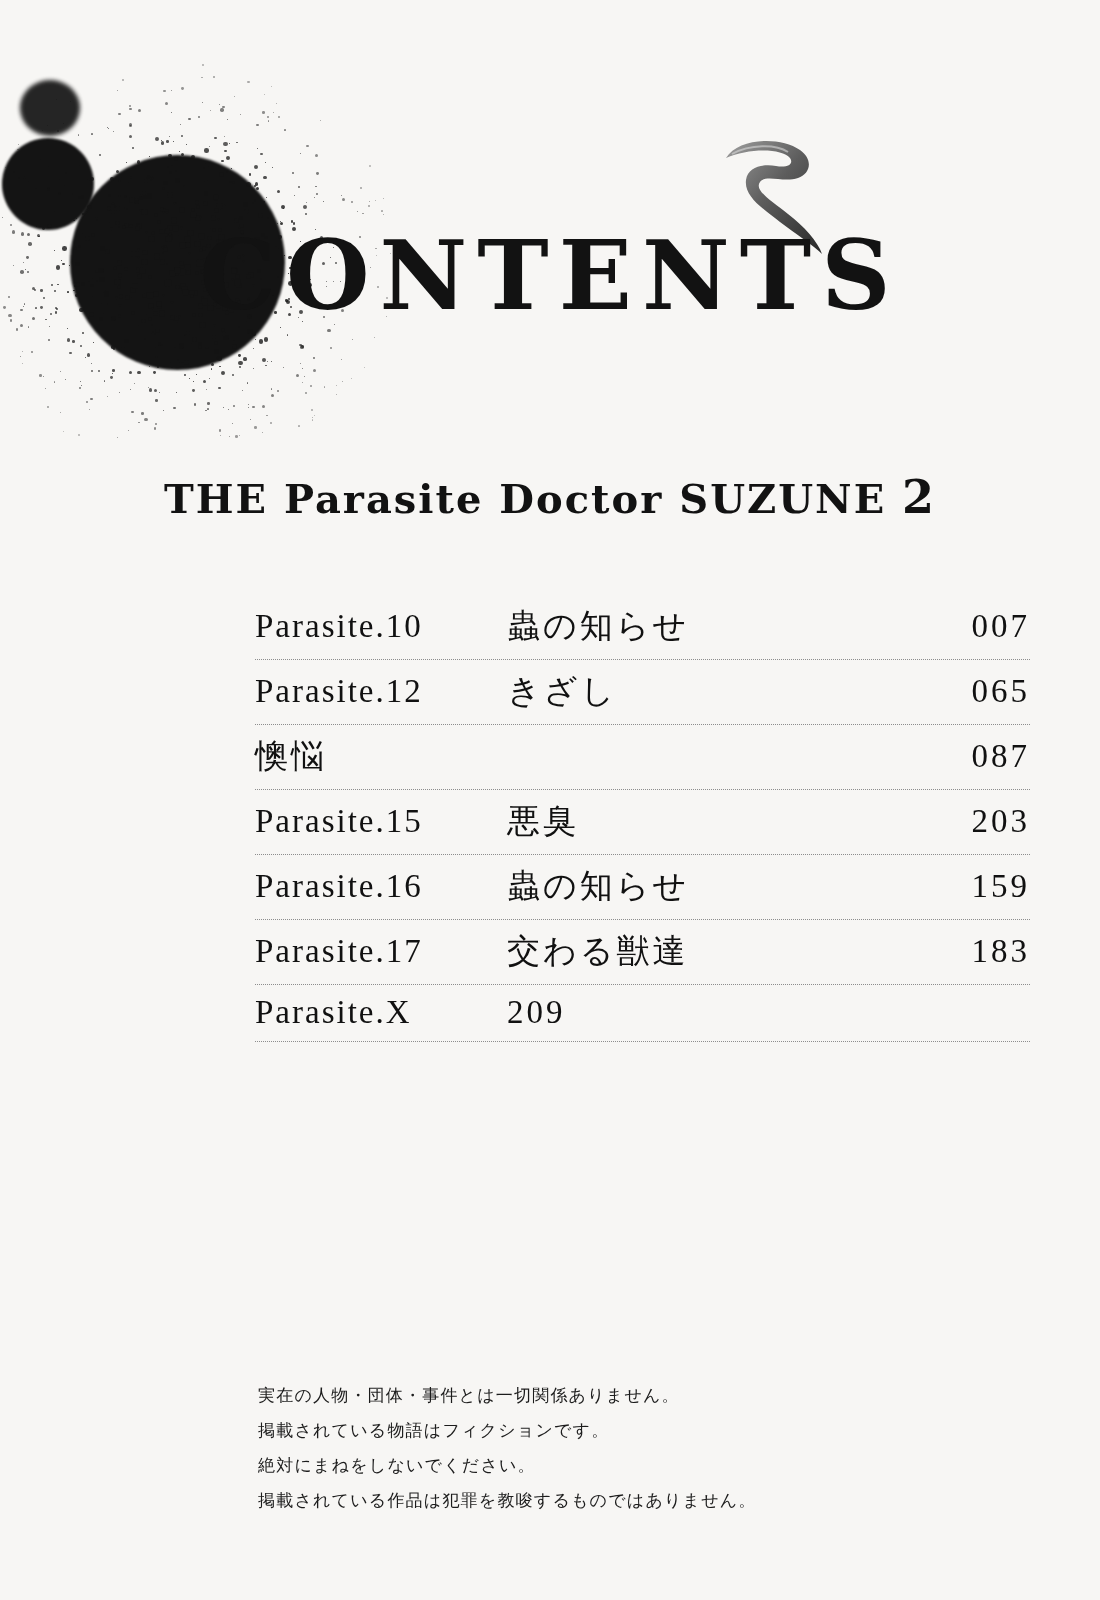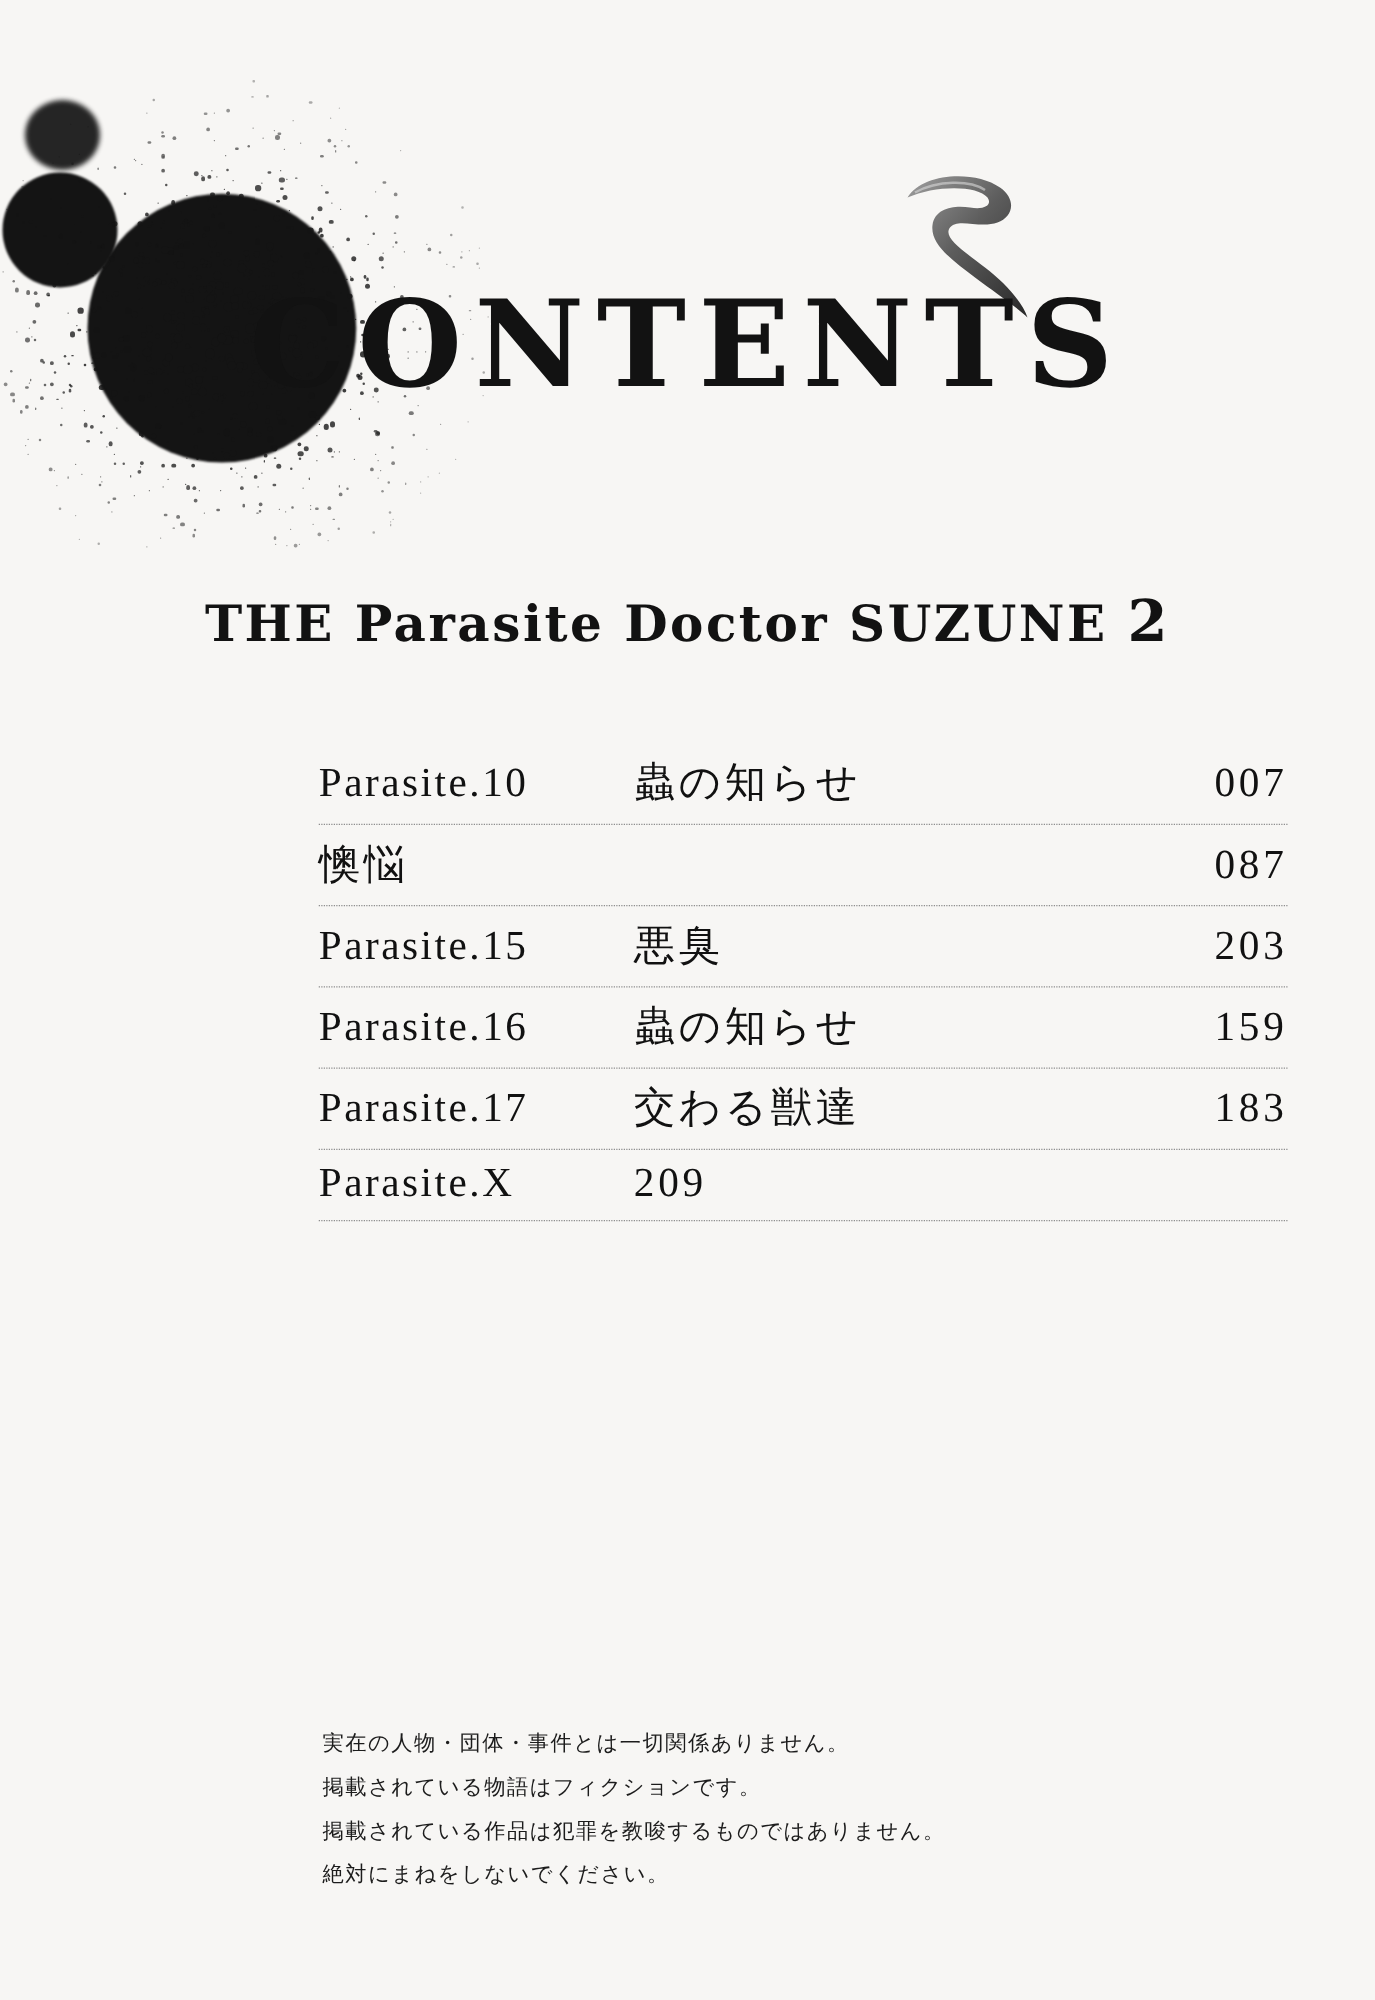--- a/index.html
+++ b/index.html
@@ -1015,20 +1015,25 @@
 
 <div class="toc">
 
   <div class="toc-row">
     <span class="toc-num">Parasite.10</span>
     <span class="toc-jp">蟲の知らせ</span>
     <span class="toc-page">007</span>
   </div>
 
 
+  <div class="toc-row">
+    <span class="toc-num">Parasite.12</span>
+    <span class="toc-jp">きざし</span>
+    <span class="toc-page">065</span>
+  </div>
 
   <div class="toc-row">
     <span class="toc-jp">懊悩</span>
     <span class="toc-page">087</span>
   </div>
 
 
   <div class="toc-row">
     <span class="toc-num">Parasite.15</span>
     <span class="toc-jp">悪臭</span>
@@ -1050,15 +1055,15 @@
   <div class="toc-row">
     <span class="toc-num">Parasite.X</span>
     <span class="toc-page">209</span>
   </div>
 
 </div>
 
 <div class="disclaimer">
   <div>実在の人物・団体・事件とは一切関係ありません。</div>
   <div>掲載されている物語はフィクションです。</div>
+  <div>絶対にまねをしないでください。</div>
   <div>掲載されている作品は犯罪を教唆するものではありません。</div>
-  <div>絶対にまねをしないでください。</div>
 </div>
 
 </body></html>

